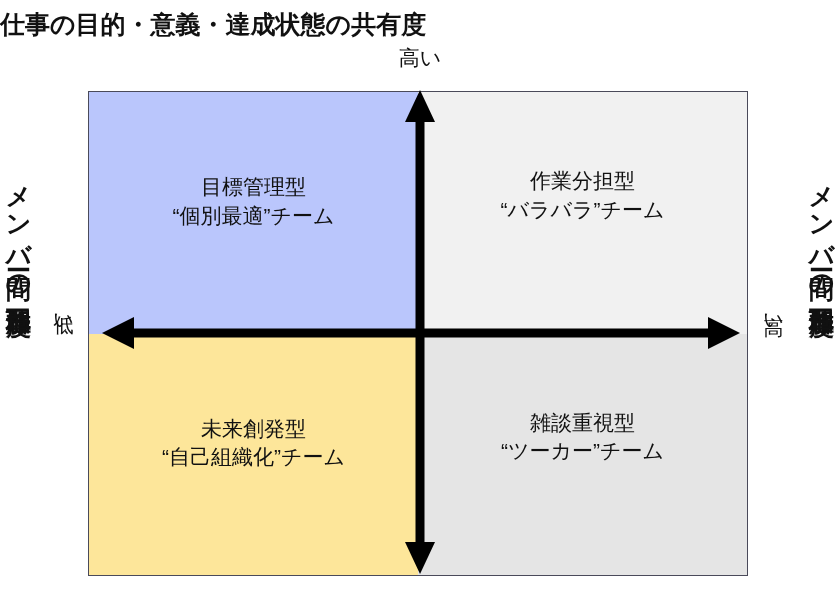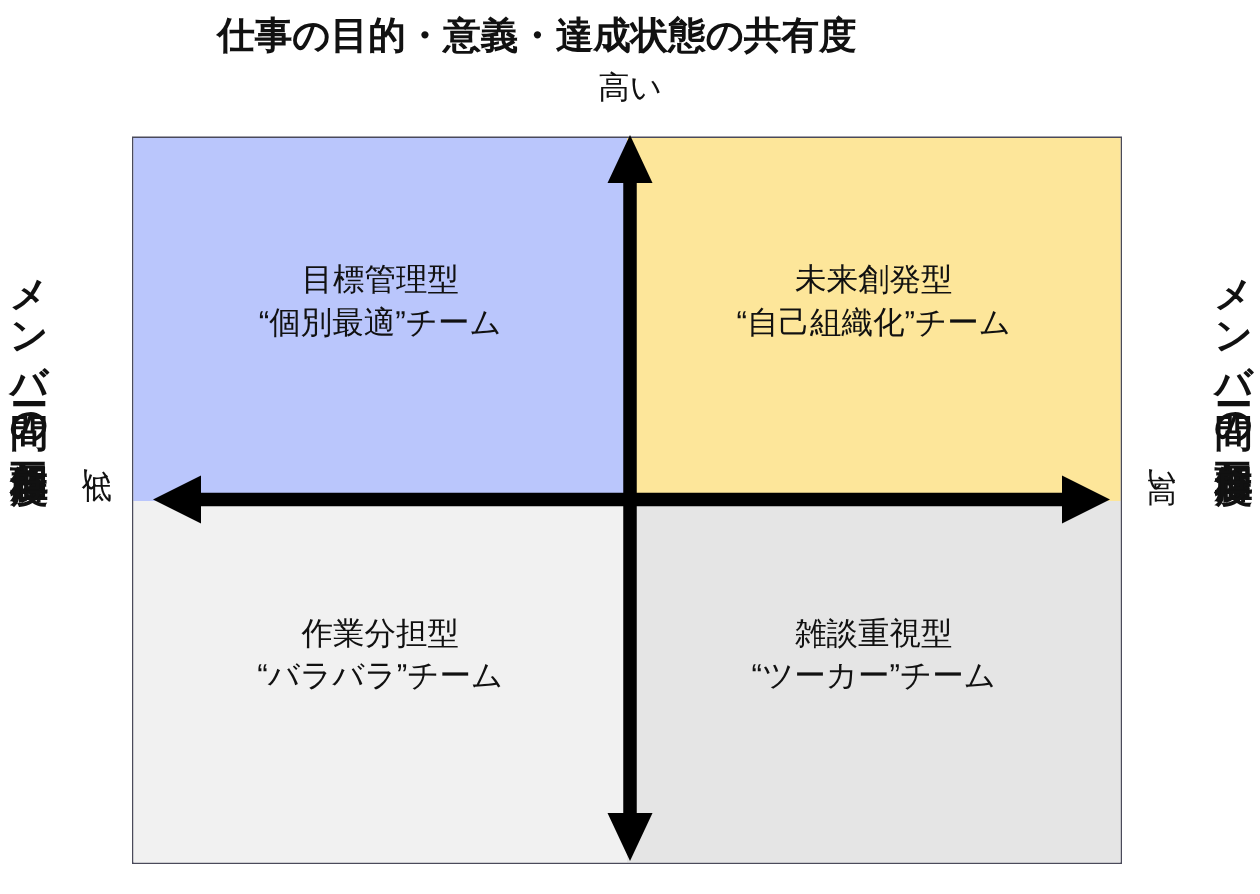--- a/index.html
+++ b/index.html
@@ -15,21 +15,20 @@
     font-family: "Liberation Sans", "DejaVu Sans", sans-serif;
     color: #000000;
   }
 
   
   #chart-title {
     position: absolute;
     left: 0;
     top: 10px;
     width: 716px;
-    text-align: center;
     font-size: 25px;
     font-weight: bold;
     letter-spacing: 0px;
     line-height: 1.15;
     color: #111111;
   }
   #top-axis-label {
     position: absolute;
     left: 0;
     top: 44px;
@@ -124,28 +123,28 @@
 
 <div id="top-axis-label">高い</div>
 
 <div id="matrix">
 
   <div class="quad" id="quad-top-left">
     <div class="quad-label">目標管理型
 “個別最適”チーム</div>
   </div>
 
+  <div class="quad" id="quad-bottom-left">
+    <div class="quad-label">作業分担型
+“バラバラ”チーム</div>
+  </div>
+
   <div class="quad" id="quad-top-right">
     <div class="quad-label">未来創発型
 “自己組織化”チーム</div>
-  </div>
-
-  <div class="quad" id="quad-bottom-left">
-    <div class="quad-label">作業分担型
-“バラバラ”チーム</div>
   </div>
 
   <div class="quad" id="quad-bottom-right">
     <div class="quad-label">雑談重視型
 “ツーカー”チーム</div>
   </div>
 
 </div>
 
 <svg id="axes-svg" viewBox="0 0 840 596">

